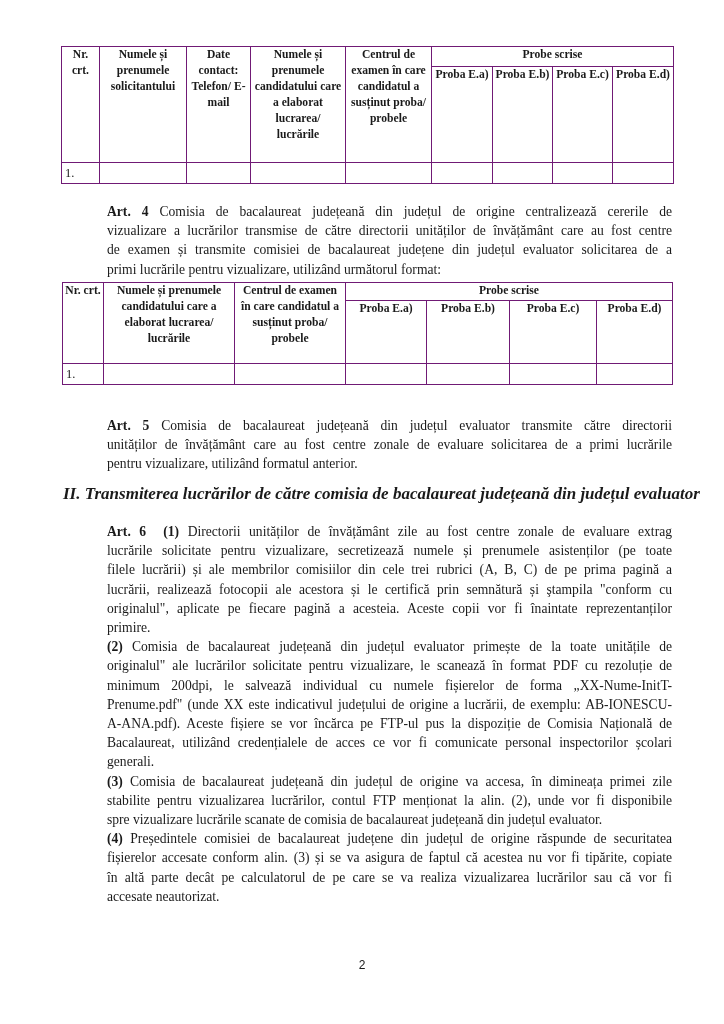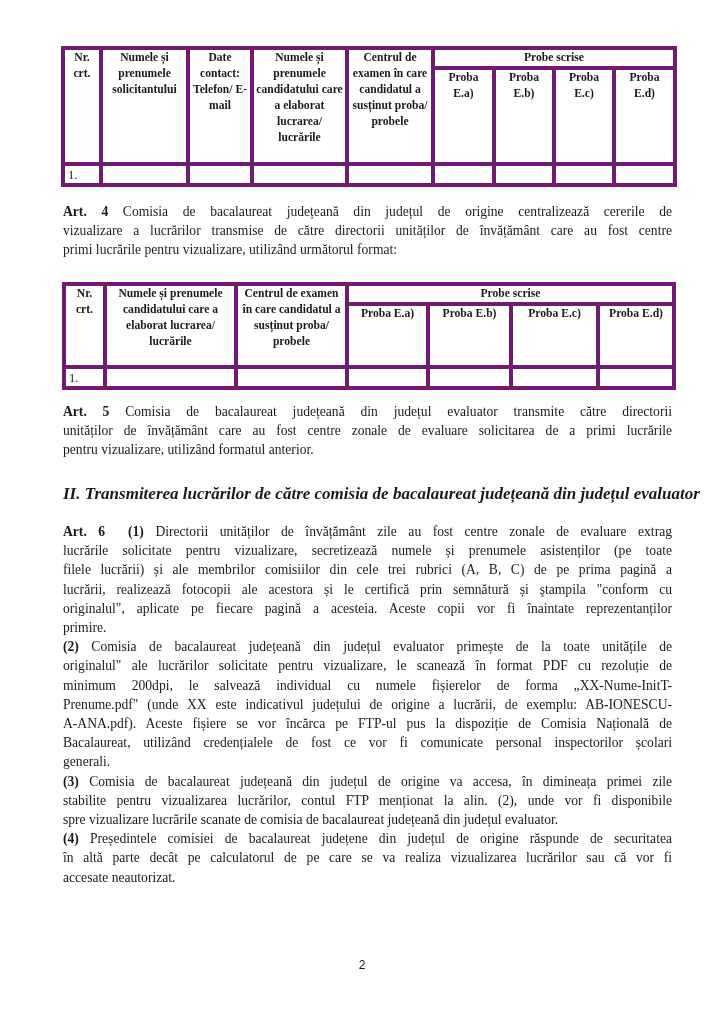--- a/index.html
+++ b/index.html
@@ -9,35 +9,35 @@
     color: #1a1a1a;
   }
   .page { position: absolute; left: 0; top: 0; width: 724px; height: 1024px; }
 
   table.grid {
     position: absolute; border-collapse: collapse; table-layout: fixed;
     font-family: "Liberation Serif", serif; font-size: 11.6px; line-height: 16px;
     font-weight: bold; color: #1a1a1a;
   }
   table.grid td, table.grid th {
-    border: 4px solid #701a75; padding: 0 2px; vertical-align: top;
+    border: 1px solid #701a75; padding: 0 2px; vertical-align: top;
     text-align: center; font-weight: bold; overflow: hidden;
   }
   table.grid td.num { text-align: left; font-weight: normal; padding-left: 3px; vertical-align: middle; font-size: 12.5px; }
   table.grid td.empty { font-weight: normal; }
 
   #table1 { left: 61px; top: 46px; width: 612px; }
   #table2 { left: 62px; top: 282px; width: 610px; }
 
   .para {
     position: absolute; left: 63px; width: 609px;
     font-size: 13.6px; line-height: 19.2px; text-align: justify;
     font-family: "Liberation Serif", serif;
   }
-  .para .line { display: block; text-align: justify; text-align-last: justify; white-space: nowrap; }
+  .para .line { display: block; text-align: justify; text-align-last: justify; white-space: nowrap; margin-left: 44px; }
   .para .line.last { text-align-last: left; }
   .b { font-weight: bold; }
   .heading {
     position: absolute; left: 63px; width: 609px;
     font-size: 17px; line-height: 19.2px; font-weight: bold; font-style: italic;
     font-family: "Liberation Serif", serif;
   }
   .heading .line { display: block; white-space: nowrap; }
   .heading .line.j { text-align: justify; text-align-last: justify; }
 
@@ -88,20 +88,21 @@
       <td class="empty"></td>
       <td class="empty"></td>
       <td class="empty"></td>
     </tr>
   </tbody>
     </table>
 
   <div class="para" style="top:202px;">
     <span class="line"><span class="b">Art. 4</span> <span>Comisia de bacalaureat județeană din județul de origine centralizează cererile de</span></span>
     <span class="line">vizualizare a lucrărilor transmise de către directorii unităților de învățământ care au fost centre</span>
+    <span class="line">de examen și transmite comisiei de bacalaureat județene din județul evaluator solicitarea de a</span>
     <span class="line last">primi lucrările pentru vizualizare, utilizând următorul format:</span>
   </div>
 
   <table class="grid" id="table2">
     <colgroup>
       <col style="width:41px">
         <col style="width:131px">
         <col style="width:111px">
       <col style="width:81px">
         <col style="width:83px">
@@ -126,21 +127,21 @@
       <td class="empty"></td>
       <td class="empty"></td>
       <td class="empty"></td>
       <td class="empty"></td>
       <td class="empty"></td>
       <td class="empty"></td>
     </tr>
   </tbody>
     </table>
 
-  <div class="para" style="top:402px;">
+  <div class="para" style="top:416px;">
     <span class="line"><span class="b">Art. 5</span> <span>Comisia de bacalaureat județeană din județul evaluator transmite către directorii</span></span>
     <span class="line">unităților de învățământ care au fost centre zonale de evaluare solicitarea de a primi lucrările</span>
     <span class="line last">pentru vizualizare, utilizând formatul anterior.</span>
   </div>
 
   <div class="heading" style="top:484px;">
     <span class="line j">II. Transmiterea lucrărilor de către comisia de bacalaureat județeană din județul evaluator</span>
   </div>
 
   <div class="para" style="top:522px;">
@@ -149,27 +150,28 @@
     <span class="line">filele lucrării) și ale membrilor comisiilor din cele trei rubrici (A, B, C) de pe prima pagină a</span>
     <span class="line">lucrării, realizează fotocopii ale acestora și le certifică prin semnătură și ştampila "conform cu</span>
     <span class="line">originalul", aplicate pe fiecare pagină a acesteia. Aceste copii vor fi înaintate reprezentanților</span>
     <span class="line last">primire.</span>
 
     <span class="line"><span class="b">(2)</span> <span>Comisia de bacalaureat județeană din județul evaluator primește de la toate unitățile de</span></span>
     <span class="line">originalul" ale lucrărilor solicitate pentru vizualizare, le scanează în format PDF cu rezoluție de</span>
     <span class="line">minimum 200dpi, le salvează individual cu numele fișierelor de forma „XX-Nume-InitT-</span>
     <span class="line">Prenume.pdf" (unde XX este indicativul județului de origine a lucrării, de exemplu: AB-IONESCU-</span>
     <span class="line">A-ANA.pdf). Aceste fișiere se vor încărca pe FTP-ul pus la dispoziție de Comisia Națională de</span>
-    <span class="line">Bacalaureat, utilizând credențialele de fost ce vor fi comunicate personal inspectorilor școlari</span>
+    <span class="line">Bacalaureat, utilizând credențialele de acces ce vor fi comunicate personal inspectorilor școlari</span>
     <span class="line last">generali.</span>
 
     <span class="line"><span class="b">(3)</span> <span>Comisia de bacalaureat județeană din județul de origine va accesa, în dimineața primei zile</span></span>
     <span class="line">stabilite pentru vizualizarea lucrărilor, contul FTP menționat la alin. (2), unde vor fi disponibile</span>
     <span class="line last">spre vizualizare lucrările scanate de comisia de bacalaureat județeană din județul evaluator.</span>
 
     <span class="line"><span class="b">(4)</span> <span>Președintele comisiei de bacalaureat județene din județul de origine răspunde de securitatea</span></span>
+    <span class="line">fișierelor accesate conform alin. (3) și se va asigura de faptul că acestea nu vor fi tipărite, copiate</span>
     <span class="line">în altă parte decât pe calculatorul de pe care se va realiza vizualizarea lucrărilor sau că vor fi</span>
     <span class="line last">accesate neautorizat.</span>
   </div>
 
   <div class="page-number">2</div>
 
 </div>
 
 </body></html>

